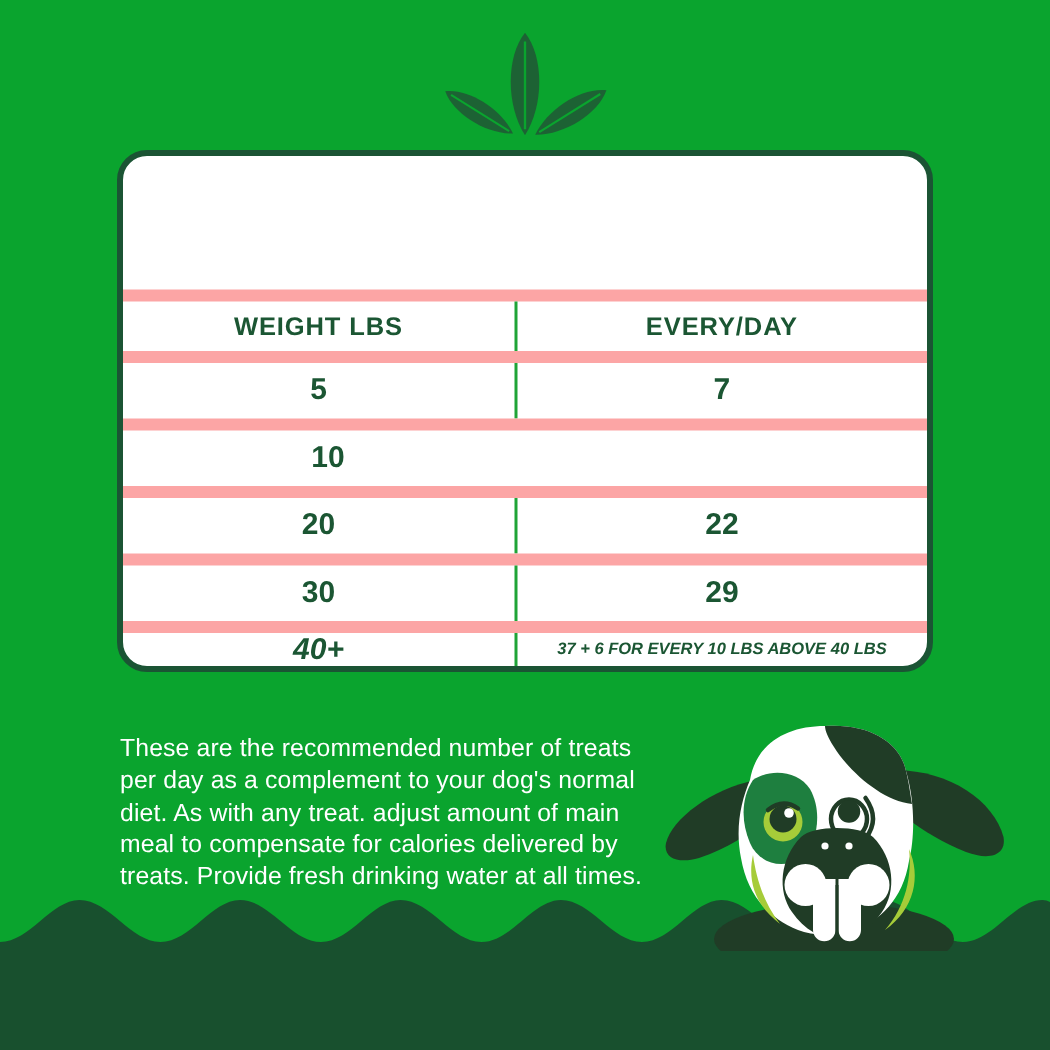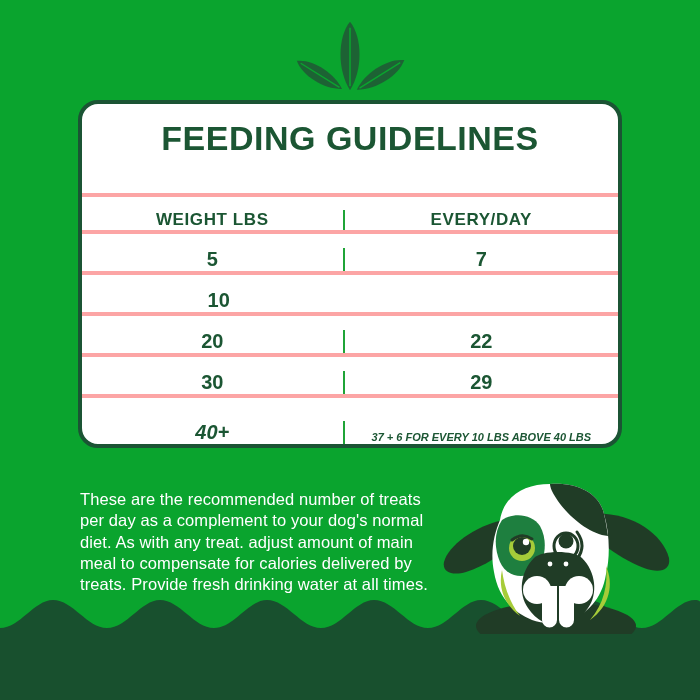--- a/index.html
+++ b/index.html
@@ -20,21 +20,21 @@
     overflow:hidden;
   }
   .card-head{height:89px;display:flex;flex-direction:column;align-items:center;justify-content:flex-start;padding-top:17px;box-sizing:border-box;}
   .card-title{
     font-size:34px;font-weight:bold;color:#1b5633;letter-spacing:.5px;line-height:1.0;
   }
   .card-subtitle{
     font-size:17px;font-weight:bold;color:#1b5633;letter-spacing:.8px;margin-top:3px;
   }
   .ftable{display:flex;flex-direction:column;height:251px;}
-  .frow{display:flex;border-top:4px solid #fca5a5;flex:0 0 auto;align-items:flex-end;}
+  .frow{display:flex;border-top:8px solid #fca5a5;flex:0 0 auto;}
   .frow .cell{
     display:flex;align-items:center;justify-content:center;
     color:#1b5633;font-weight:bold;text-align:center;
   }
   .cell.c1{width:49%;border-right:2px solid #1fa437;box-sizing:border-box;}
   .cell.c2{width:51%;}
   .frow.header{height:33px;}
   .frow.header .cell{font-size:17px;letter-spacing:.6px;}
   .frow.data{height:37px;}
   .frow.data .cell{font-size:20px;}
@@ -75,21 +75,20 @@
 
       <g transform="translate(95,60) rotate(58) scale(0.82)">
         <path d="M0,-34 C13,-18 13,16 0,36 C-13,16 -13,-18 0,-34 Z"></path>
         <path d="M-0.9,-28 L0.9,-28 L0.9,32 L-0.9,32 Z" fill="#0aa42e"></path>
       </g>
     </g>
   </svg>
 
   <div class="card">
     <div class="card-head">
-      <div class="card-title">FEEDING GUIDELINES</div>
     </div>
     <div class="ftable">
       <div class="frow header">
         <div class="cell c1">WEIGHT LBS</div>
         <div class="cell c2">EVERY/DAY</div>
       </div>
       <div class="frow data">
         <div class="cell c1">5</div>
         <div class="cell c2">7</div>
       </div>

